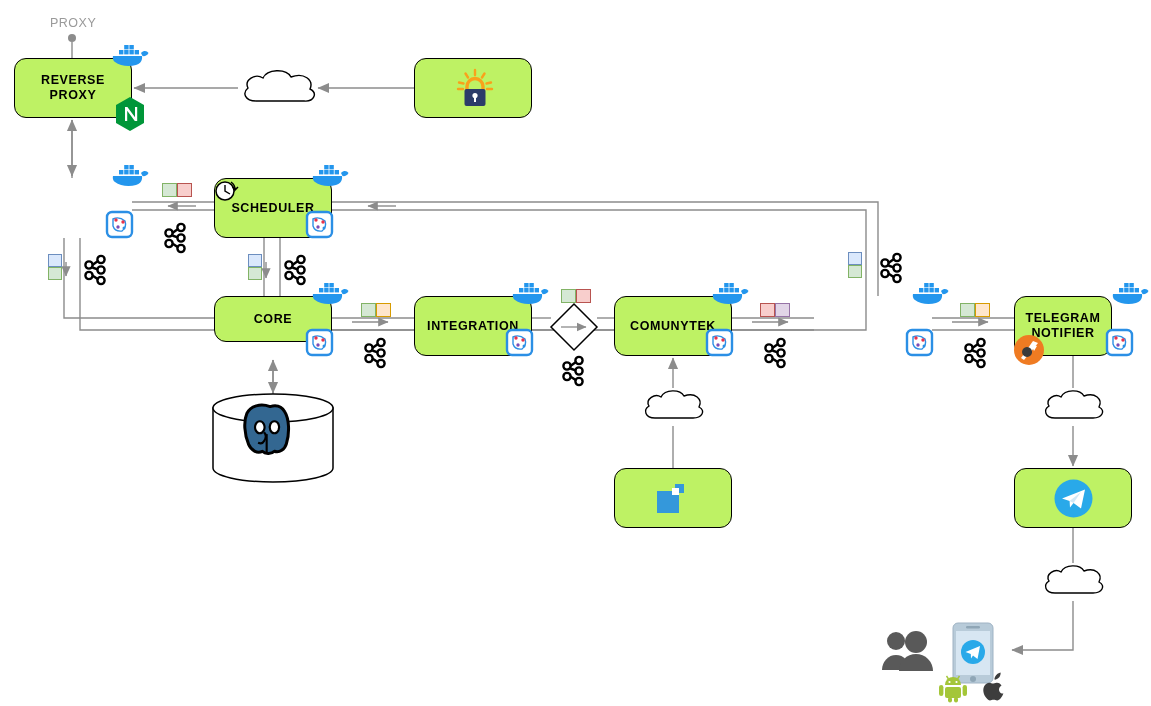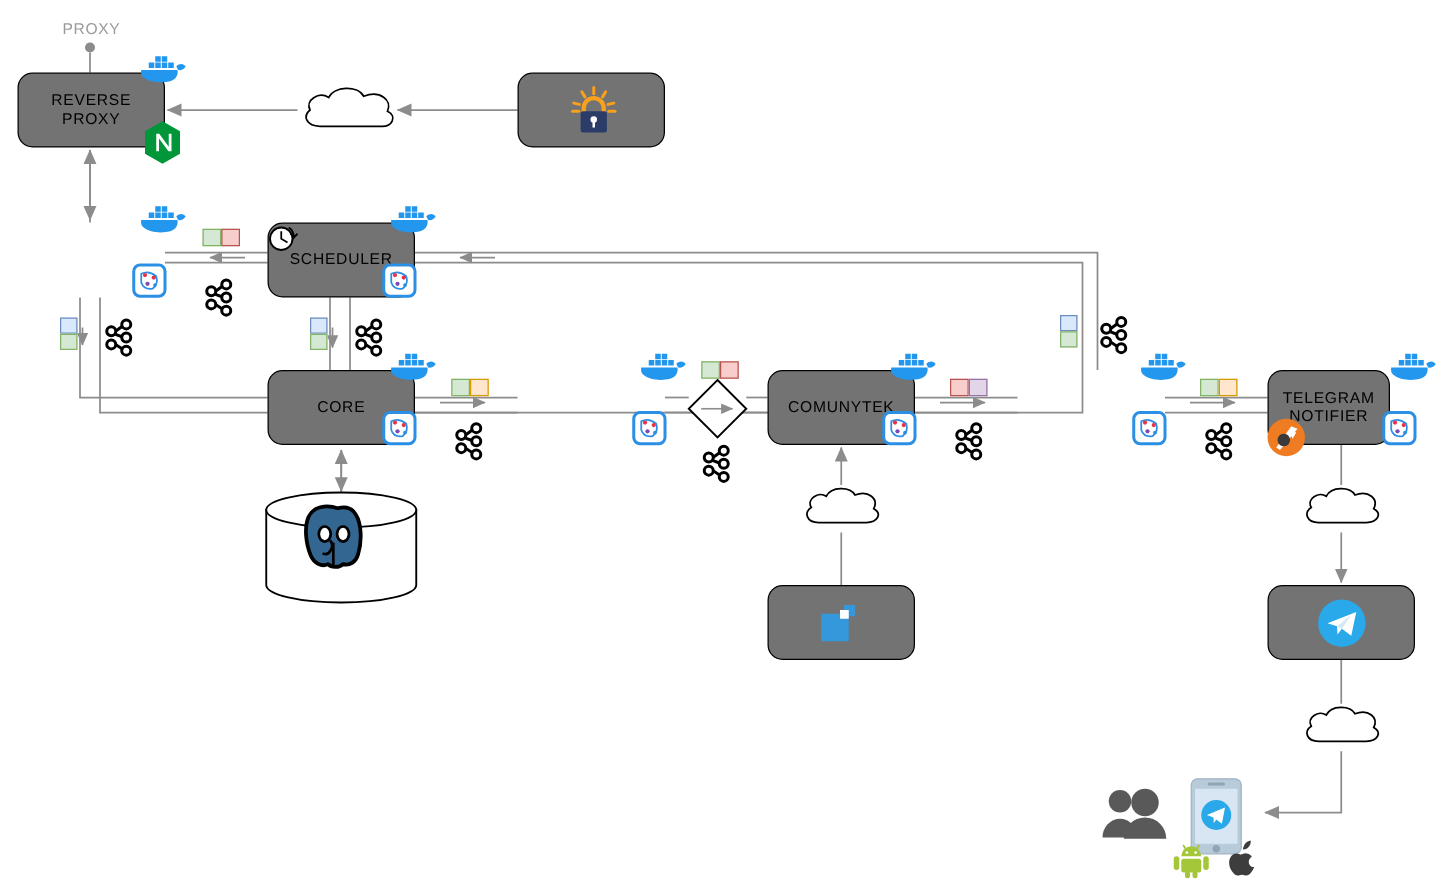--- a/index.html
+++ b/index.html
@@ -1,18 +1,18 @@
 <!DOCTYPE html>
 <html><head>
 <meta charset="utf-8">
 <style>
   html,body{margin:0;padding:0;background:#ffffff;}
   body{font-family:"Liberation Sans",sans-serif;}
   #canvas{position:relative;width:1151px;height:706px;overflow:hidden;background:#fff;}
-  .node{position:absolute;box-sizing:border-box;border:1.6px solid #000;border-radius:12px;background:#737373;}
+  .node{position:absolute;box-sizing:border-box;border:1.6px solid #000;border-radius:12px;background:#bef264;font-weight:bold;}
   .node .label{
     position:absolute;left:0;right:0;top:50%;transform:translateY(-50%);
     text-align:center;font-size:12.5px;letter-spacing:.6px;color:#000;line-height:15px;
   }
   .ttl{position:absolute;font-size:12.5px;color:#9a9a9a;letter-spacing:.5px;}
   svg{display:block;overflow:visible;}
   .svgfull{position:absolute;left:0;top:0;width:1151px;height:706px;pointer-events:none;}
   .icon{position:absolute;}
   .topic{position:absolute;display:flex;}
   .topic i{display:block;width:15px;height:14px;box-sizing:border-box;border-width:1.3px;border-style:solid;}
@@ -218,21 +218,21 @@
     <svg width="27" height="27" viewBox="0 0 27 27">
       <rect x="1" y="1" width="25" height="25" rx="5" fill="#fff" stroke="#2b8fe5" stroke-width="2.4"></rect>
       <path d="M7,8 q6,-3 12,2 q2,6 -3,10 q-7,1 -9,-5 z" fill="none" stroke="#2b8fe5" stroke-width="1.4"></path>
       <circle cx="10" cy="9" r="1.7" fill="#e8334a"></circle>
         <circle cx="17" cy="11" r="1.7" fill="#e8334a"></circle>
       <circle cx="12" cy="16" r="1.7" fill="#7d4bb5"></circle>
         <circle cx="18" cy="17" r="1.5" fill="#2b8fe5"></circle>
     </svg>
   </div>
 
-  <div class="node" style="left:214px;top:296px;width:118px;height:60px;">
+  <div class="node" style="left:214px;top:296px;width:118px;height:46px;">
     <div class="label">CORE</div>
   </div>
   <div class="icon" style="left:311px;top:280px;">
     <svg width="38" height="27" viewBox="0 0 38 27">
         <g fill="#2396ed">
       <rect x="8" y="8" width="4.4" height="4.4"></rect>
           <rect x="13.2" y="8" width="4.4" height="4.4"></rect>
       <rect x="18.4" y="8" width="4.4" height="4.4"></rect>
           <rect x="13.2" y="3" width="4.4" height="4.4"></rect>
       <rect x="18.4" y="3" width="4.4" height="4.4"></rect>
@@ -246,20 +246,23 @@
     <svg width="27" height="27" viewBox="0 0 27 27">
       <rect x="1" y="1" width="25" height="25" rx="5" fill="#fff" stroke="#2b8fe5" stroke-width="2.4"></rect>
       <path d="M7,8 q6,-3 12,2 q2,6 -3,10 q-7,1 -9,-5 z" fill="none" stroke="#2b8fe5" stroke-width="1.4"></path>
       <circle cx="10" cy="9" r="1.7" fill="#e8334a"></circle>
         <circle cx="17" cy="11" r="1.7" fill="#e8334a"></circle>
       <circle cx="12" cy="16" r="1.7" fill="#7d4bb5"></circle>
         <circle cx="18" cy="17" r="1.5" fill="#2b8fe5"></circle>
     </svg>
   </div>
 
+  <div class="node" style="left:414px;top:296px;width:118px;height:60px;">
+    <div class="label">INTEGRATION</div>
+  </div>
   <div class="icon" style="left:511px;top:280px;">
     <svg width="38" height="27" viewBox="0 0 38 27">
         <g fill="#2396ed">
       <rect x="8" y="8" width="4.4" height="4.4"></rect>
           <rect x="13.2" y="8" width="4.4" height="4.4"></rect>
       <rect x="18.4" y="8" width="4.4" height="4.4"></rect>
           <rect x="13.2" y="3" width="4.4" height="4.4"></rect>
       <rect x="18.4" y="3" width="4.4" height="4.4"></rect>
           <rect x="23.6" y="8" width="4.4" height="4.4"></rect>
       <path d="M2,14 h29 c0,0 1.5,7 -6,9 c-6.5,1.7 -16,1.2 -21,-3 C1,18 2,14 2,14 z"></path>

